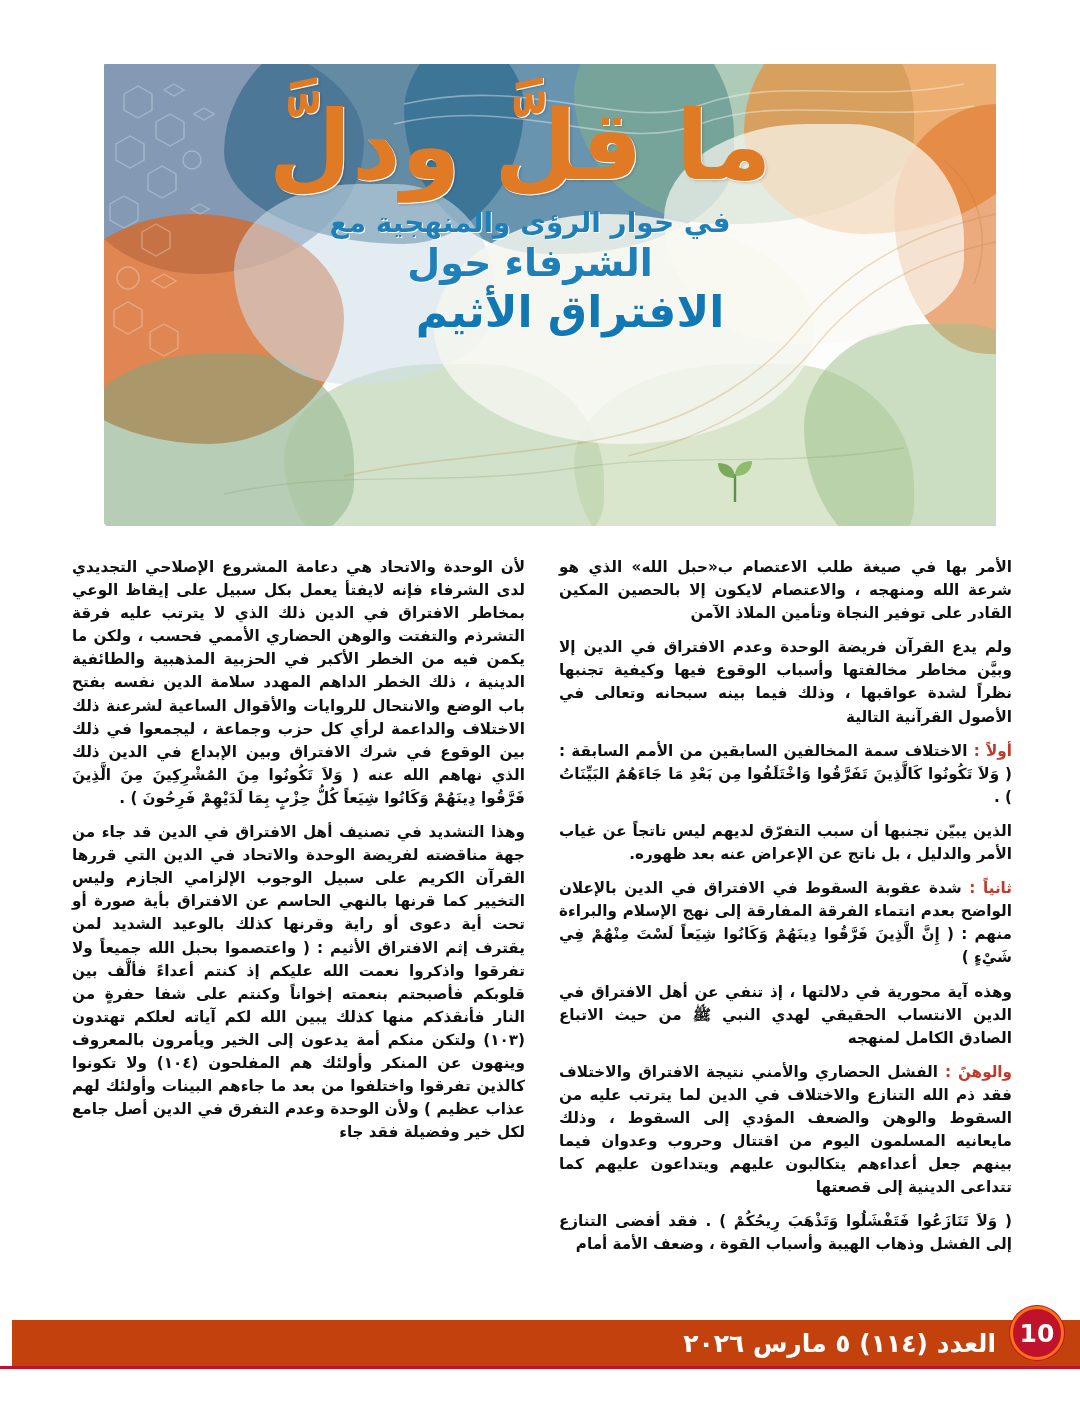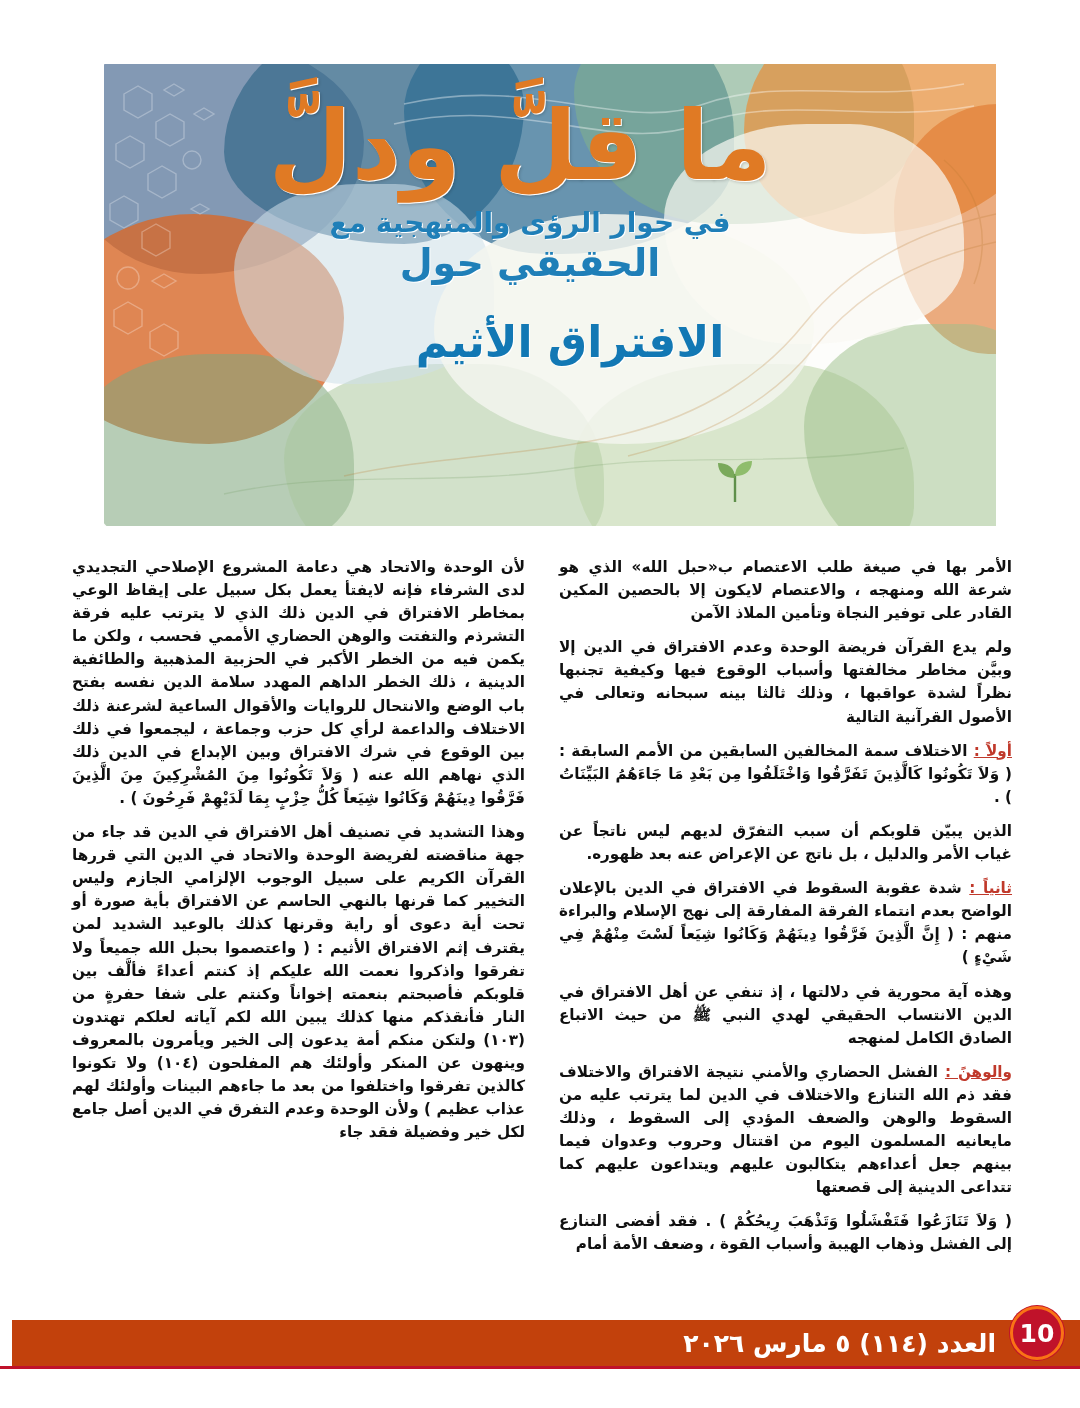--- a/index.html
+++ b/index.html
@@ -70,21 +70,21 @@
   .hero-sub1, .hero-sub2, .hero-sub3 {
     font-family: "DejaVu Sans", sans-serif;
     font-weight: bold;
     color: #1f7fb8;
     text-shadow: 1px 1px 0 #fff;
     line-height: 1.18;
     align-self: center;
   }
   .hero-sub1 { font-size: 28px; margin-top: 12px; margin-right: 40px; }
   .hero-sub2 { font-size: 38px; margin-top: 2px; margin-right: 40px; }
-  .hero-sub3 { font-size: 44px; margin-top: 30px; color: #1278b4; margin-right: -40px; }
+  .hero-sub3 { font-size: 44px; color: #1278b4; margin-right: -40px; }
 
   .sprout { position: absolute; left: 608px; top: 388px; }
 
   
   .columns {
     position: absolute;
     left: 72px;
     top: 556px;
     width: 940px;
     height: 738px;
@@ -99,21 +99,20 @@
     font-size: 15.2px;
     line-height: 1.52;
     color: #101010;
     text-align: justify;
     text-justify: inter-word;
     font-weight: 600;
   }
   p .lead {
     color: #c0392b;
     font-weight: bold;
-    text-decoration: underline;
   }
 
   
   .footer {
     position: absolute;
     left: 12px;
     top: 1320px;
     width: 1080px;
     height: 46px;
     background: #c2410c;
@@ -200,37 +199,37 @@
       <path d="M840,96 C880,130 886,180 870,220"></path>
     </g>
     <g fill="none" stroke="#6f9a5f" stroke-width="1.4" opacity="0.5">
       <path d="M120,430 C240,404 340,424 470,404 C580,388 680,404 800,384"></path>
     </g>
   </svg>
 
   <div class="hero-text">
     <div class="hero-main">ما قلَّ ودلَّ</div>
     <div class="hero-sub1">في حوار الرؤى والمنهجية مع</div>
-    <div class="hero-sub2">الحقيقي حول</div>
+    <div class="hero-sub2">الشرفاء حول</div>
     <div class="hero-sub3">الافتراق الأثيم</div>
   </div>
 
   <svg class="sprout" width="46" height="52" viewBox="0 0 46 52">
     <path d="M23,50 C23,36 23,28 23,22" stroke="#5f8f4a" stroke-width="2.4" fill="none"></path>
     <path d="M23,26 C12,26 6,20 6,11 C16,11 23,16 23,26 Z" fill="#6fa24f" opacity=".9"></path>
     <path d="M23,24 C34,24 40,18 40,9 C30,9 23,14 23,24 Z" fill="#86b862" opacity=".9"></path>
   </svg>
 </div>
 
 <div class="columns">
   <div class="col">
     <p><span class="lead"></span><span>الأمر بها في صيغة طلب الاعتصام ب«حبل الله» الذي هو شرعة الله ومنهجه ، والاعتصام لايكون إلا بالحصين المكين القادر على توفير النجاة وتأمين الملاذ الآمن</span></p>
-    <p><span class="lead"></span><span>ولم يدع القرآن فريضة الوحدة وعدم الافتراق في الدين إلا وبيَّن مخاطر مخالفتها وأسباب الوقوع فيها وكيفية تجنبها نظراً لشدة عواقبها ، وذلك ثالثا بينه سبحانه وتعالى في الأصول القرآنية التالية</span></p>
+    <p><span class="lead"></span><span>ولم يدع القرآن فريضة الوحدة وعدم الافتراق في الدين إلا وبيَّن مخاطر مخالفتها وأسباب الوقوع فيها وكيفية تجنبها نظراً لشدة عواقبها ، وذلك فيما بينه سبحانه وتعالى في الأصول القرآنية التالية</span></p>
     <p><span class="lead">أولاً :</span><span> الاختلاف سمة المخالفين السابقين من الأمم السابقة : ( وَلاَ تَكُونُوا كَالَّذِينَ تَفَرَّقُوا وَاخْتَلَفُوا مِن بَعْدِ مَا جَاءَهُمُ البَيِّنَاتُ ) .</span></p>
-    <p><span class="lead"></span><span>الذين يبيّن قلوبكم أن سبب التفرّق لديهم ليس ناتجاً عن غياب الأمر والدليل ، بل ناتج عن الإعراض عنه بعد ظهوره.</span></p>
+    <p><span class="lead"></span><span>الذين يبيّن تجنبها أن سبب التفرّق لديهم ليس ناتجاً عن غياب الأمر والدليل ، بل ناتج عن الإعراض عنه بعد ظهوره.</span></p>
     <p><span class="lead">ثانياً :</span><span> شدة عقوبة السقوط في الافتراق في الدين بالإعلان الواضح بعدم انتماء الفرقة المفارقة إلى نهج الإسلام والبراءة منهم : ( إِنَّ الَّذِينَ فَرَّقُوا دِينَهُمْ وَكَانُوا شِيَعاً لَسْتَ مِنْهُمْ فِي شَيْءٍ )</span></p>
     <p><span class="lead"></span><span>وهذه آية محورية في دلالتها ، إذ تنفي عن أهل الافتراق في الدين الانتساب الحقيقي لهدي النبي ﷺ من حيث الاتباع الصادق الكامل لمنهجه</span></p>
     <p><span class="lead">والوهنً :</span><span> الفشل الحضاري والأمني نتيجة الافتراق والاختلاف فقد ذم الله التنازع والاختلاف في الدين لما يترتب عليه من السقوط والوهن والضعف المؤدي إلى السقوط ، وذلك مايعانيه المسلمون اليوم من اقتتال وحروب وعدوان فيما بينهم جعل أعداءهم يتكالبون عليهم ويتداعون عليهم كما تتداعى الدينية إلى قصعتها</span></p>
     <p><span class="lead"></span><span>( وَلاَ تَنَازَعُوا فَتَفْشَلُوا وَتَذْهَبَ رِيحُكُمْ ) . فقد أفضى التنازع إلى الفشل وذهاب الهيبة وأسباب القوة ، وضعف الأمة أمام</span></p>
   </div>
 
   <div class="col">
     <p><span class="lead"></span><span>لأن الوحدة والاتحاد هي دعامة المشروع الإصلاحي التجديدي لدى الشرفاء  فإنه لايفتأ يعمل بكل سبيل على إيقاظ الوعي بمخاطر الافتراق في الدين ذلك الذي لا يترتب عليه فرقة التشرذم والتفتت والوهن الحضاري الأممي فحسب ، ولكن ما يكمن فيه من الخطر الأكبر في الحزبية المذهبية والطائفية الدينية ، ذلك الخطر الداهم المهدد سلامة الدين نفسه بفتح باب الوضع والانتحال للروايات والأقوال الساعية لشرعنة ذلك الاختلاف والداعمة لرأي كل حزب وجماعة ، ليجمعوا في ذلك بين الوقوع في شرك الافتراق وبين الإبداع في الدين ذلك الذي نهاهم الله عنه ( وَلاَ تَكُونُوا مِنَ المُشْرِكِينَ مِنَ الَّذِينَ فَرَّقُوا دِينَهُمْ وَكَانُوا شِيَعاً كُلُّ حِزْبٍ بِمَا لَدَيْهِمْ فَرِحُونَ ) .</span></p>
     <p><span class="lead"></span><span>وهذا التشديد في تصنيف أهل الافتراق في الدين قد جاء من جهة مناقضته لفريضة الوحدة والاتحاد في الدين التي قررها القرآن الكريم على سبيل الوجوب الإلزامي الجازم وليس التخيير كما قرنها بالنهي الحاسم عن الافتراق بأية صورة أو تحت أية دعوى أو راية وقرنها كذلك بالوعيد الشديد لمن يقترف إثم الافتراق الأثيم : ( واعتصموا بحبل الله جميعاً ولا تفرقوا واذكروا نعمت الله عليكم إذ كنتم أعداءً فألَّف بين قلوبكم فأصبحتم بنعمته إخواناً وكنتم على شفا حفرةٍ من النار فأنقذكم منها كذلك يبين الله لكم آياته لعلكم تهتدون (١٠٣) ولتكن منكم أمة يدعون إلى الخير ويأمرون بالمعروف وينهون عن المنكر وأولئك هم المفلحون (١٠٤) ولا تكونوا كالذين تفرقوا واختلفوا من بعد ما جاءهم البينات وأولئك لهم عذاب عظيم ) ولأن الوحدة وعدم التفرق في الدين أصل جامع لكل خير وفضيلة فقد جاء</span></p>
   </div>

